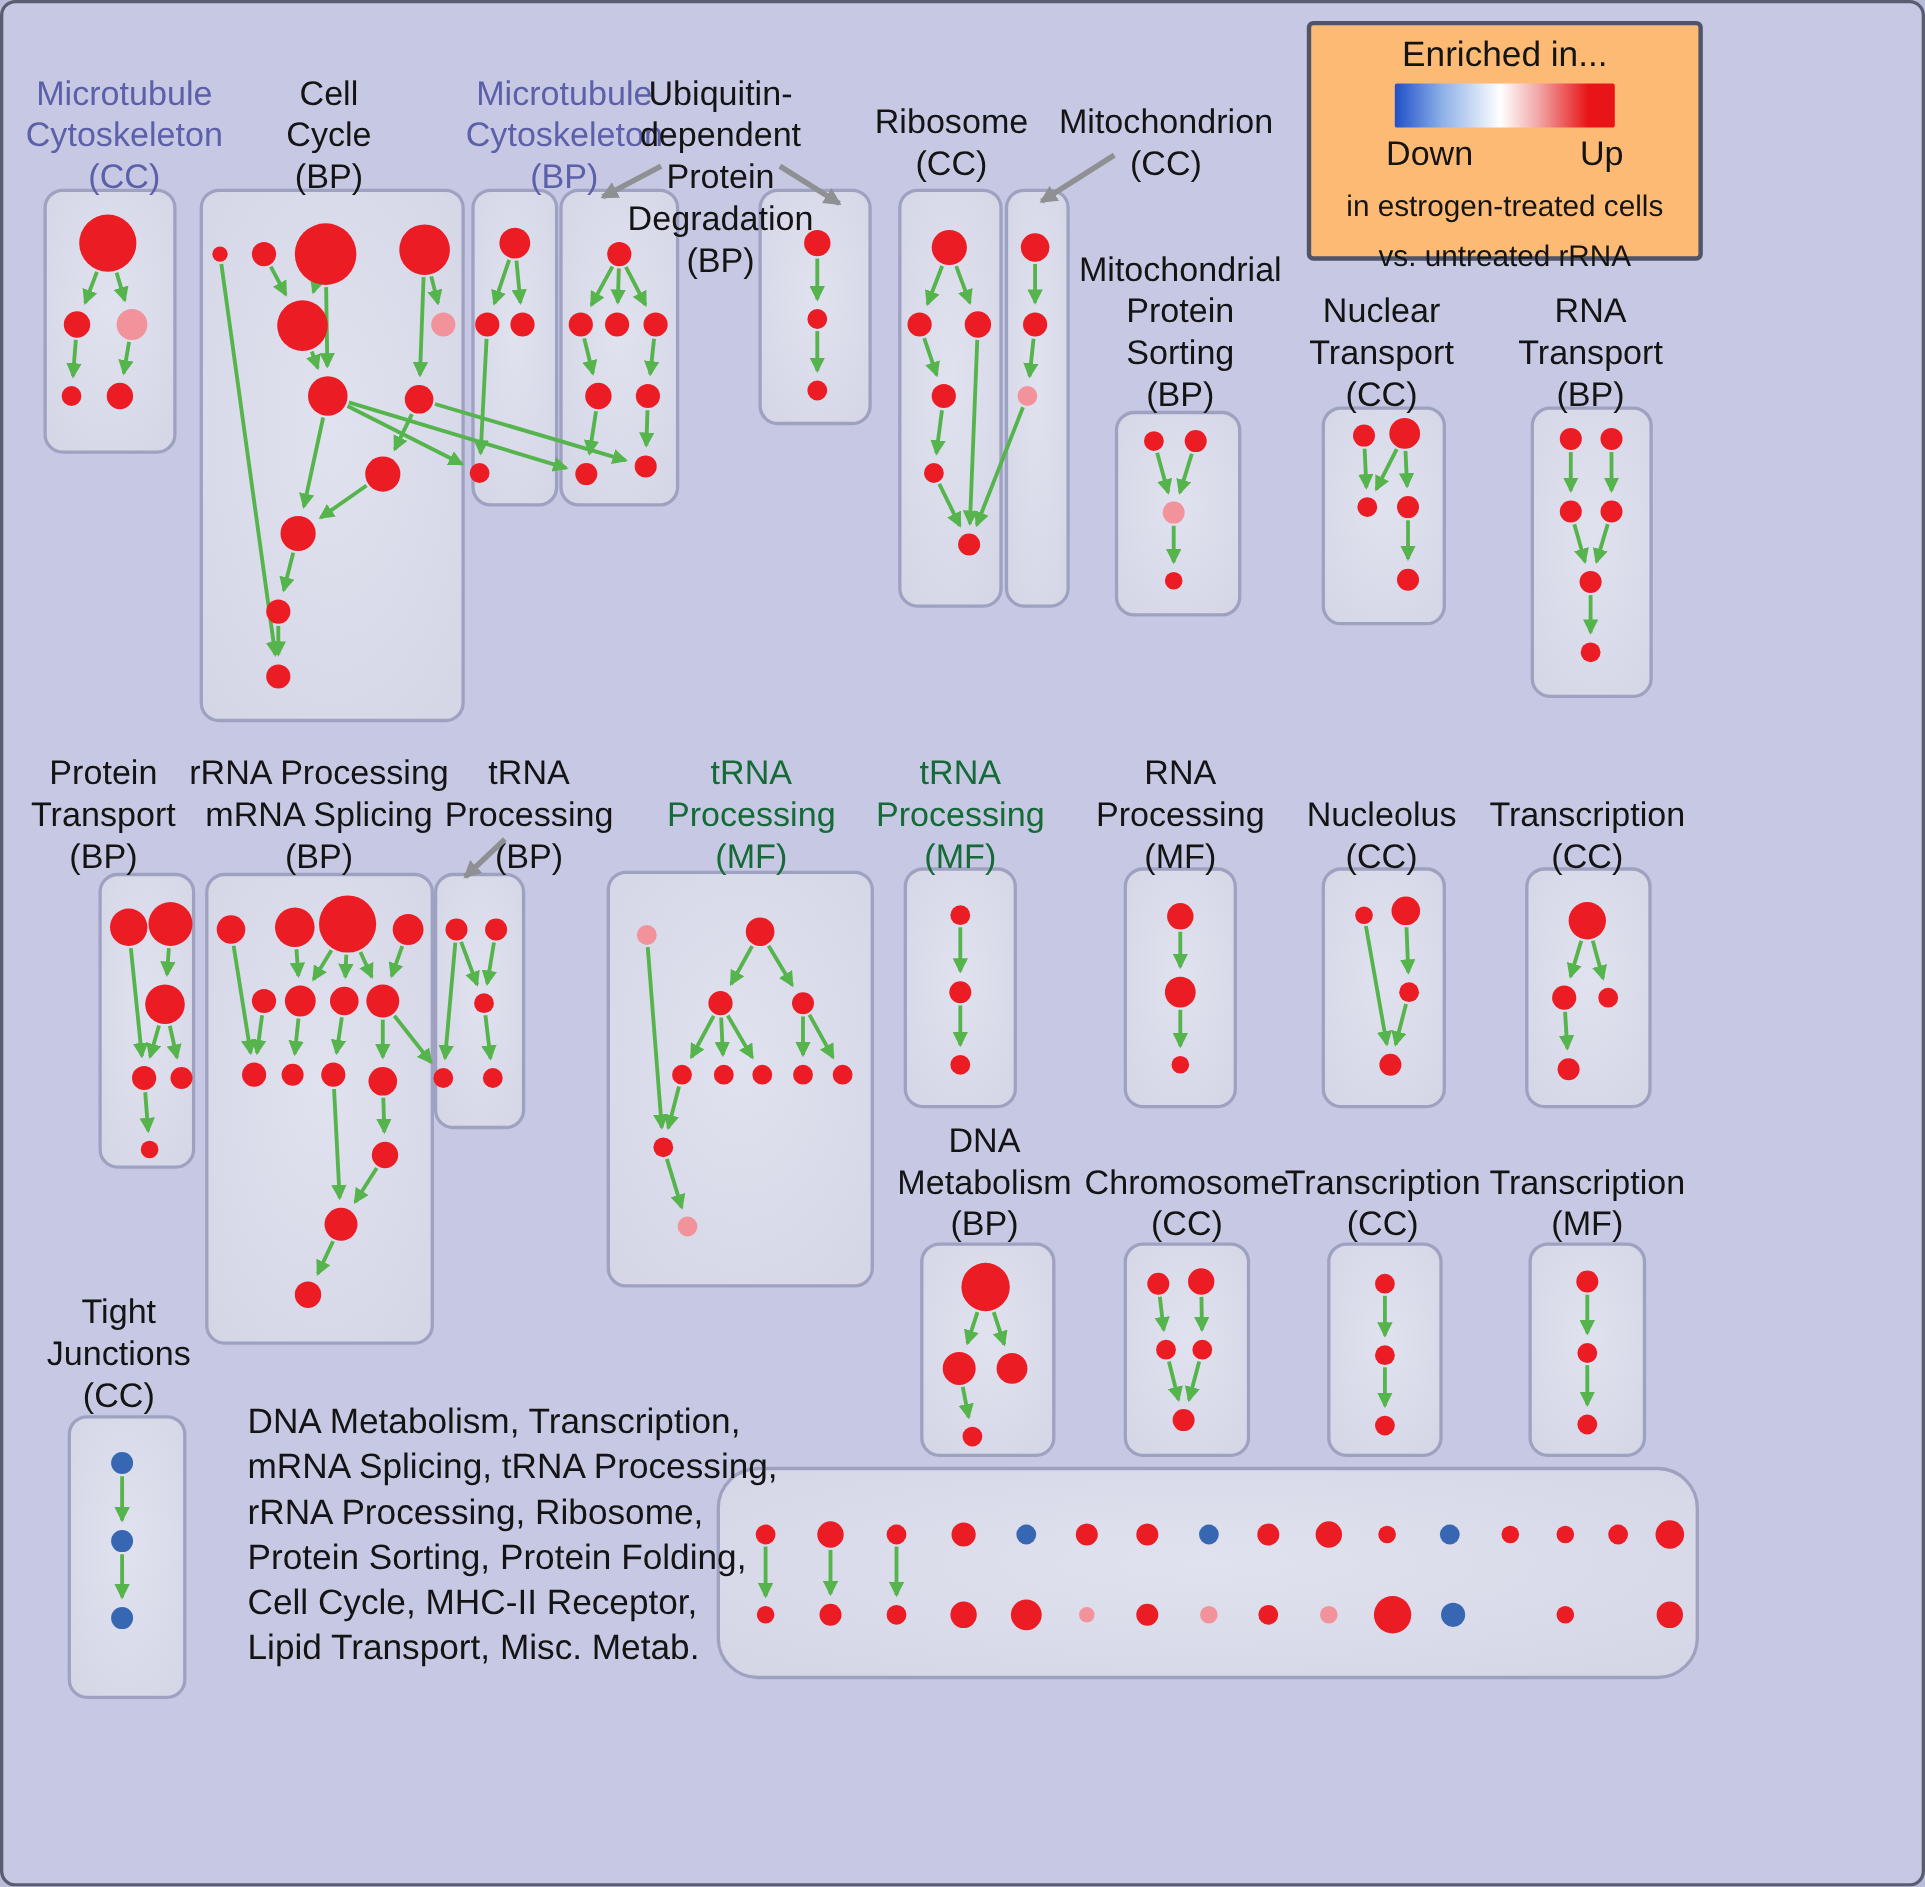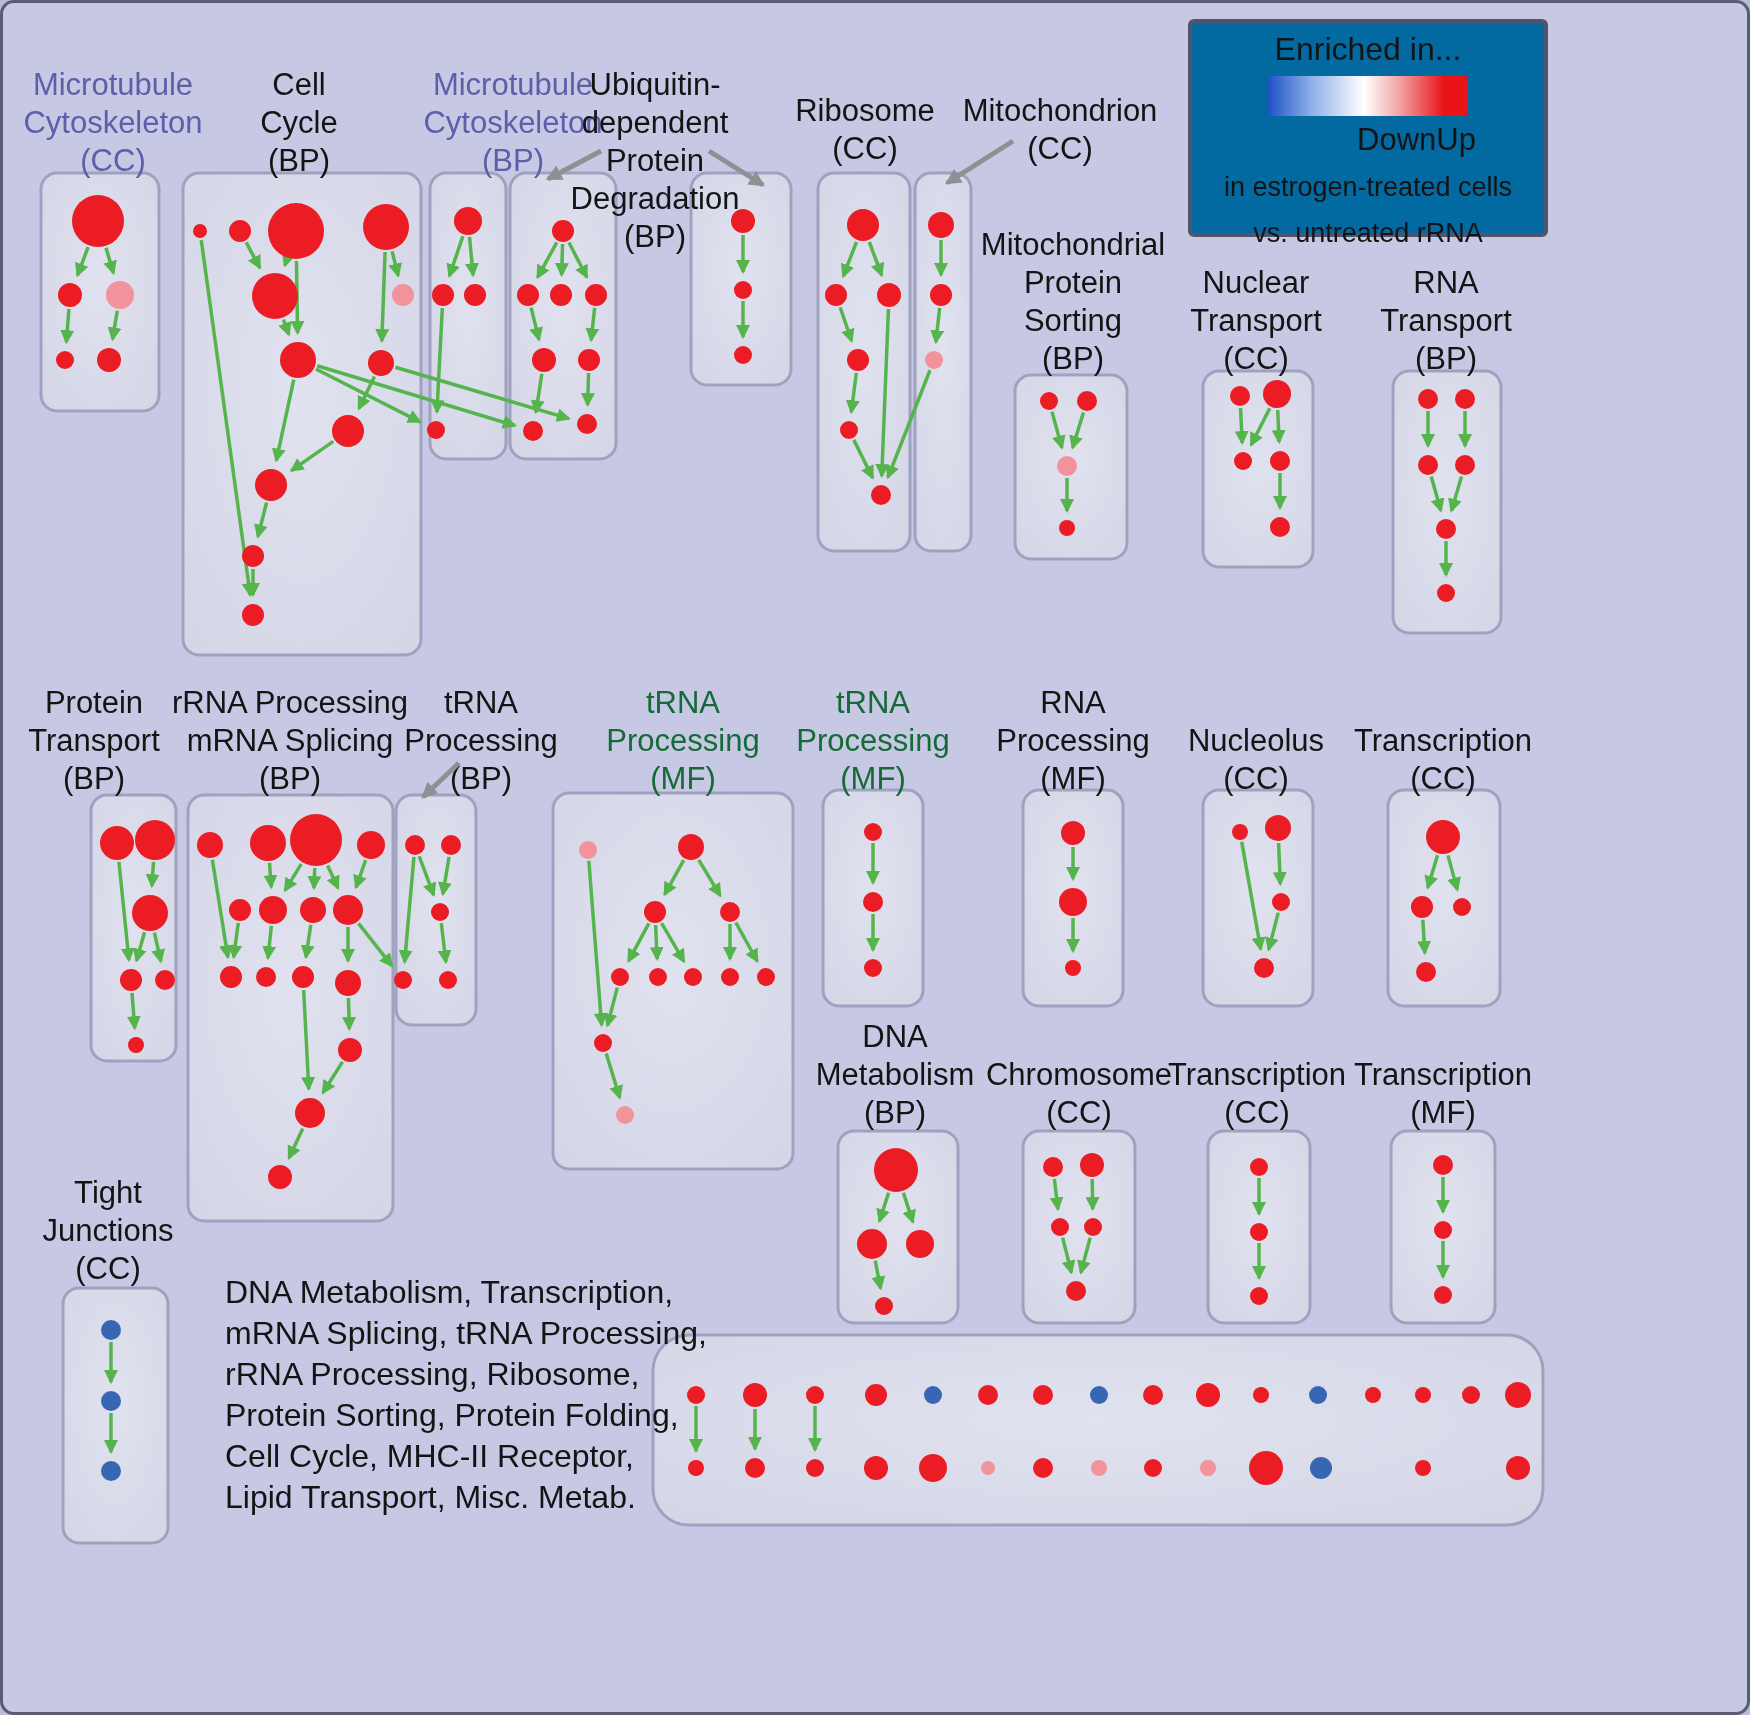--- a/index.html
+++ b/index.html
@@ -11,21 +11,21 @@
   }
   #diagram-svg{position:absolute;left:0;top:0;}
   #diagram-svg text{font-family:"Liberation Sans",sans-serif;}
   .legend{
     position:absolute;left:1185px;top:16px;width:360px;height:218px;
     border:4px solid #4f5468;border-radius:6px;box-sizing:border-box;
     text-align:center;background:#eef0f8;
   }
   .legend-title{font-size:32px;margin-top:8px;color:#141414;}
   .legend-bar{width:200px;height:40px;margin:8px auto 6px auto;border-radius:2px;}
-  .legend-updown{width:216px;margin:0 auto;display:flex;justify-content:flex-end;font-size:31px;color:#141414;}
+  .legend-updown{width:216px;margin:0 auto;display:flex;justify-content:space-between;font-size:31px;color:#141414;}
   .legend-sub{font-size:27px;color:#141414;margin-top:14px;line-height:1.18;}
 </style>
 </head>
 <body>
 
 <div class="figure">
   <svg id="diagram-svg" width="1750" height="1715">
       <defs>
         <marker id="arrow-green" viewBox="0 0 10 10" refX="8.5" refY="5" markerWidth="4" markerHeight="4" orient="auto">
           <path d="M0,0L10,5L0,10Z" fill="#56b44c"></path>
@@ -351,21 +351,21 @@
       <text text-anchor="middle" font-size="31" fill="#141414"><tspan x="1254" y="1082">Transcription</tspan><tspan x="1254" y="1120">(CC)</tspan></text>
       <text text-anchor="middle" font-size="31" fill="#141414"><tspan x="1440" y="1082">Transcription</tspan><tspan x="1440" y="1120">(MF)</tspan></text>
       <text text-anchor="middle" font-size="31" fill="#141414"><tspan x="105" y="1200">Tight</tspan><tspan x="105" y="1238">Junctions</tspan><tspan x="105" y="1276">(CC)</tspan></text>
       <line x1="598" y1="148" x2="545" y2="176" stroke="#8f9094" stroke-width="5" marker-end="url(#arrow-gray)"></line>
       <line x1="706" y1="148" x2="760" y2="182" stroke="#8f9094" stroke-width="5" marker-end="url(#arrow-gray)"></line>
       <line x1="1010" y1="138" x2="944" y2="180" stroke="#8f9094" stroke-width="5" marker-end="url(#arrow-gray)"></line>
       <line x1="456" y1="760" x2="420" y2="794" stroke="#8f9094" stroke-width="5" marker-end="url(#arrow-gray)"></line>
       <text text-anchor="start" font-size="32" fill="#141414"><tspan x="222" y="1300">DNA Metabolism, Transcription,</tspan><tspan x="222" y="1341">mRNA Splicing, tRNA Processing,</tspan><tspan x="222" y="1382">rRNA Processing, Ribosome,</tspan><tspan x="222" y="1423">Protein Sorting, Protein Folding,</tspan><tspan x="222" y="1464">Cell Cycle, MHC-II Receptor,</tspan><tspan x="222" y="1505">Lipid Transport, Misc. Metab.</tspan></text>
     </svg>
 
-  <div class="legend" id="legend-box" style="background: #0369a1; border-color: rgb(79, 84, 104);">
+  <div class="legend" id="legend-box" style="background: #fdba74; border-color: rgb(79, 84, 104);">
     <div class="legend-title">Enriched in...</div>
     <div class="legend-bar" id="legend-bar" style="background: linear-gradient(to right, rgb(32, 80, 200) 0%, rgb(143, 178, 232) 22%, rgb(255, 255, 255) 48%, rgb(242, 168, 168) 65%, rgb(232, 20, 24) 88%, rgb(232, 20, 24) 100%);"></div>
     <div class="legend-updown">
       <span>Down</span>
       <span>Up</span>
     </div>
     <div class="legend-sub">in estrogen-treated cells</div>
     <div class="legend-sub">vs. untreated rRNA</div>
   </div>
 </div>

